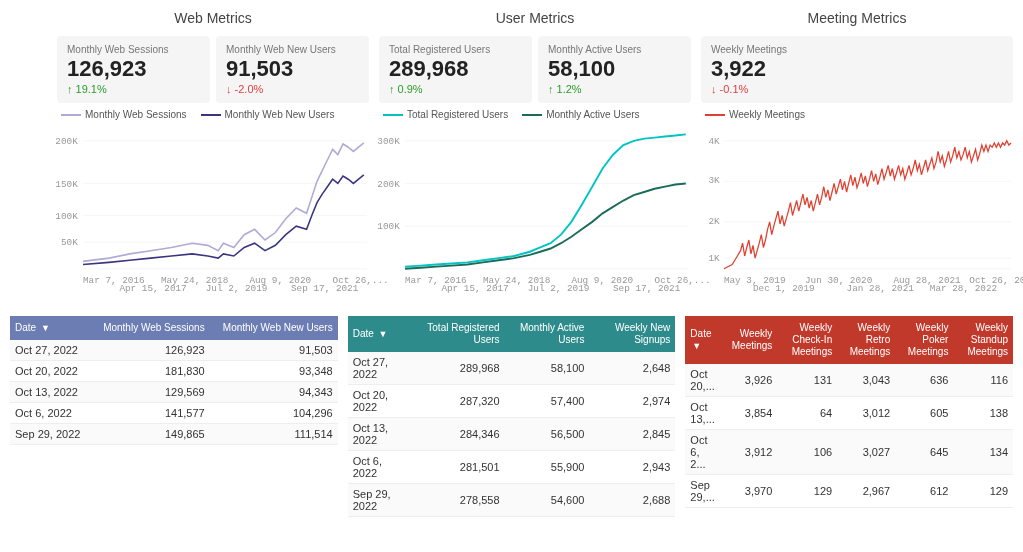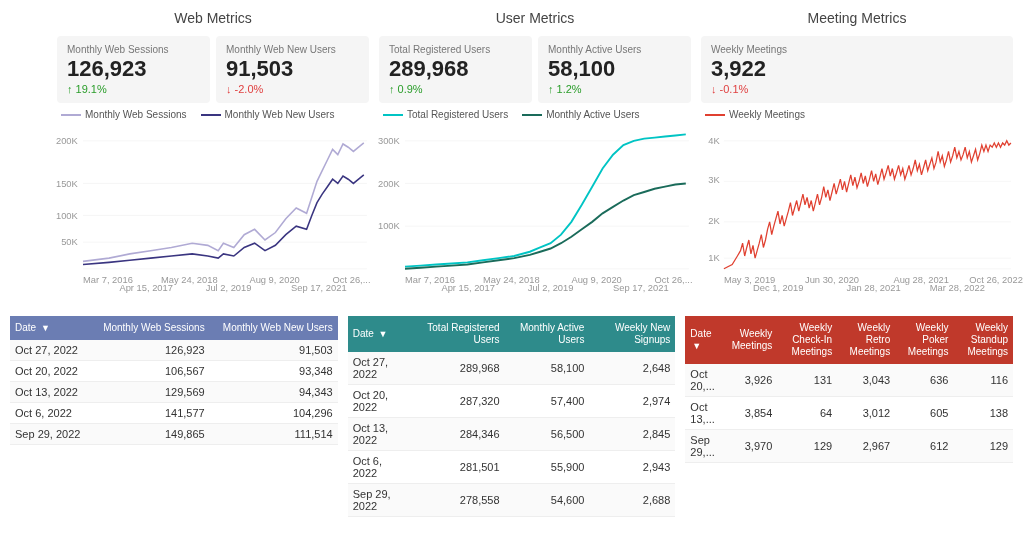--- a/index.html
+++ b/index.html
@@ -59,20 +59,21 @@
     .stat-change {
       font-size: 11px;
       margin-top: 2px;
     }
     .stat-change.positive { color: #2a9d2a; }
     .stat-change.negative { color: #e04040; }
     .chart-container {
       width: 100%;
       height: 160px;
       position: relative;
+      font-family: Liberation Mono, monospace;
     }
     .chart-legend {
       display: flex;
       gap: 14px;
       font-size: 10px;
       color: #555;
       margin-bottom: 2px;
       padding-left: 4px;
     }
     .legend-item {
@@ -302,21 +303,21 @@
           </tr>
         </thead>
         <tbody id="web-tbody">
             <tr>
               <td>Oct 27, 2022</td>
               <td class="right">126,923</td>
               <td class="right">91,503</td>
             </tr>
             <tr>
               <td>Oct 20, 2022</td>
-              <td class="right">106,567</td>
+              <td class="right">181,830</td>
               <td class="right">93,348</td>
             </tr>
             <tr>
               <td>Oct 13, 2022</td>
               <td class="right">129,569</td>
               <td class="right">94,343</td>
             </tr>
             <tr>
               <td>Oct 6, 2022</td>
               <td class="right">141,577</td>
@@ -399,20 +400,28 @@
             </tr>
             <tr>
               <td>Oct 13,...</td>
               <td class="right">3,854</td>
               <td class="right">64</td>
               <td class="right">3,012</td>
               <td class="right">605</td>
               <td class="right">138</td>
             </tr>
             <tr>
+              <td>Oct 6, 2...</td>
+              <td class="right">3,912</td>
+              <td class="right">106</td>
+              <td class="right">3,027</td>
+              <td class="right">645</td>
+              <td class="right">134</td>
+            </tr>
+            <tr>
               <td>Sep 29,...</td>
               <td class="right">3,970</td>
               <td class="right">129</td>
               <td class="right">2,967</td>
               <td class="right">612</td>
               <td class="right">129</td>
             </tr>
           </tbody>
       </table>
     </div>

